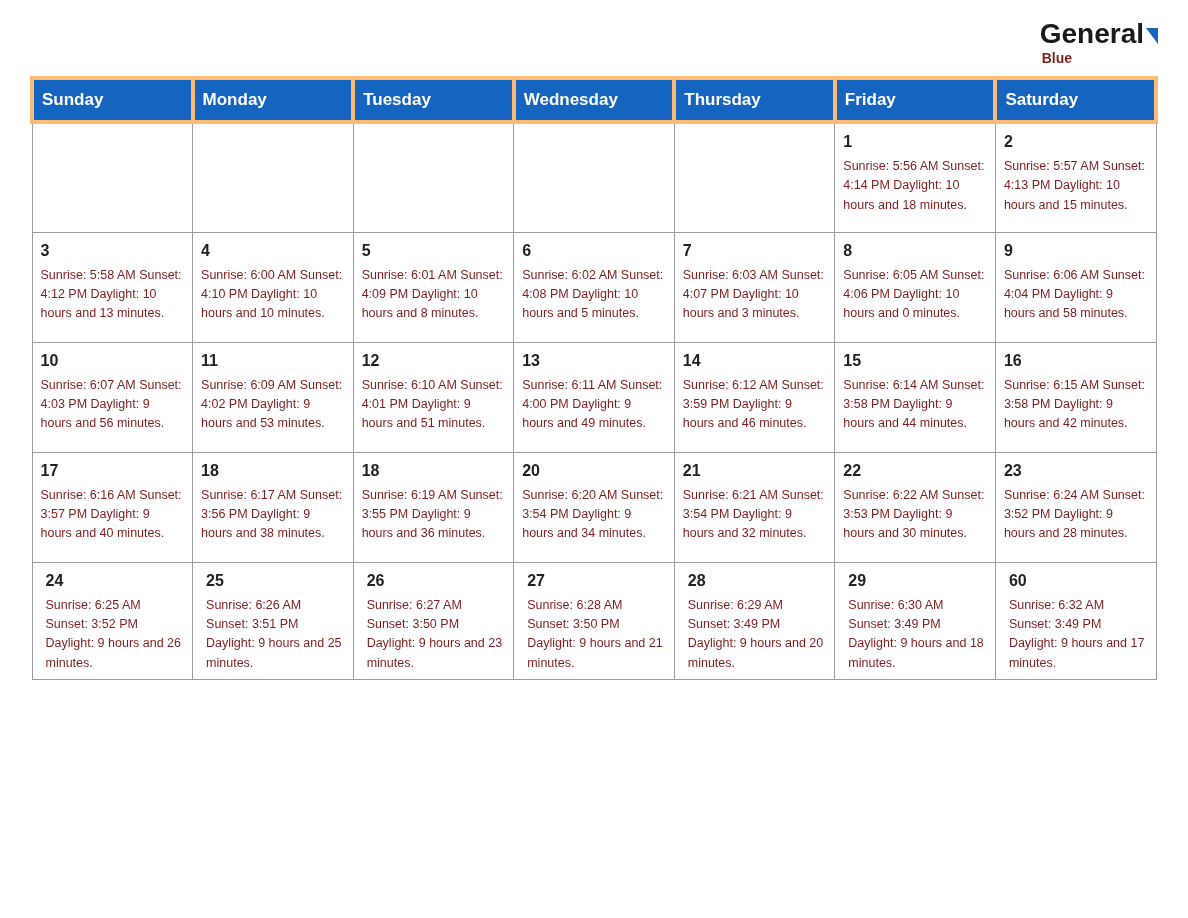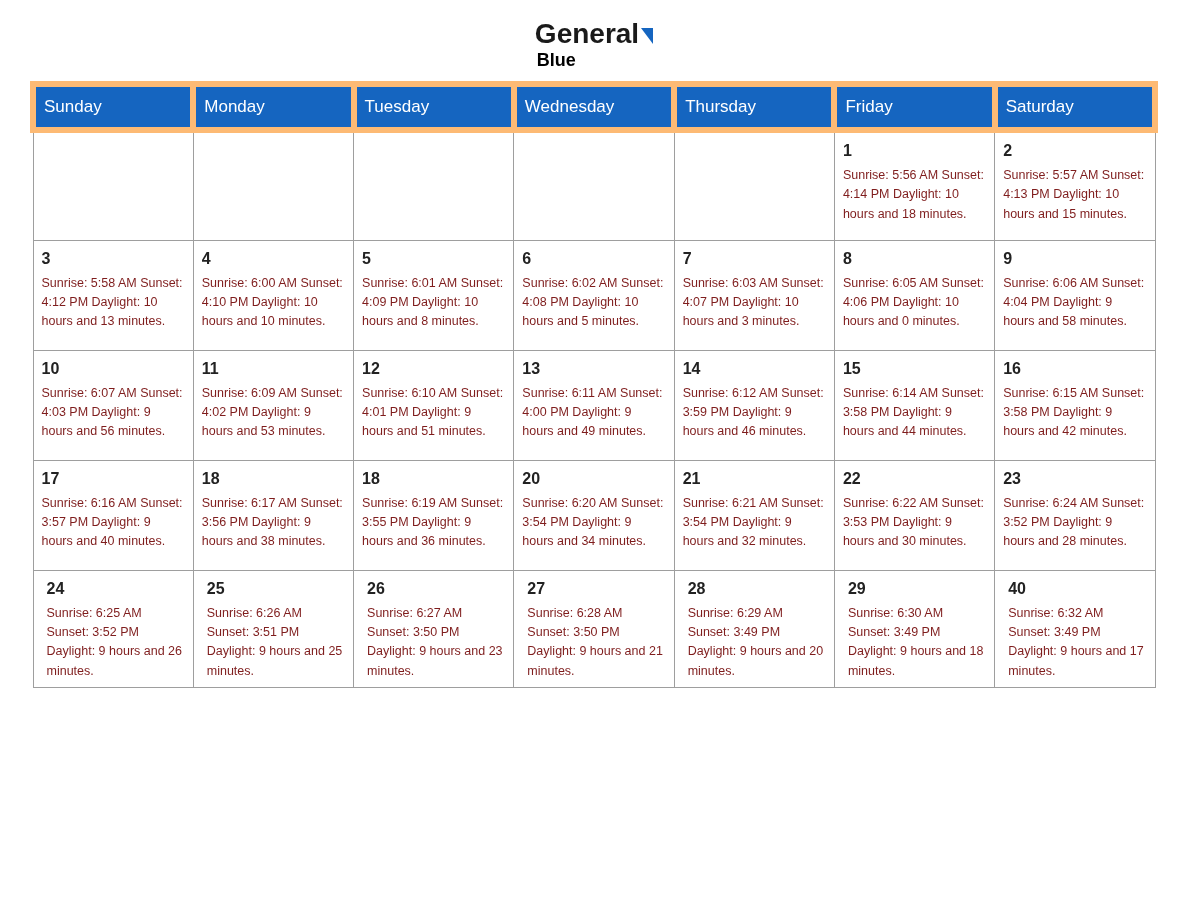--- a/index.html
+++ b/index.html
@@ -5,39 +5,39 @@
     * { margin: 0; padding: 0; box-sizing: border-box; }
     body {
       font-family: Arial, sans-serif;
       background: #fff;
       width: 1188px;
       min-height: 918px;
       padding: 20px 30px;
     }
     .header {
       display: flex;
-      justify-content: center;
+      justify-content: flex-end;
       align-items: flex-start;
       margin-bottom: 1px;
     }
     .logo {
       display: flex;
       flex-direction: column;
       align-items: flex-start;
     }
     .logo-text {
       font-size: 28px;
       font-weight: bold;
       color: #1a1a1a;
       line-height: 1;
     }
     .logo-line2 {
-      font-size: 18px;
+      font-size: 14px;
       font-weight: bold;
-      color: #000000;
+      color: #7f1d1d;
       margin-top: 2px;
       padding-left: 2px;
     }
     .title-area {
       text-align: right;
     }
     .month-title {
       font-size: 52px;
       font-weight: normal;
       color: #1a1a1a;
@@ -52,24 +52,24 @@
       width: 100%;
       border-collapse: collapse;
       margin-top: 10px;
     }
     thead tr {
       background-color: #1565c0;
     }
     thead th {
       color: #fff;
       font-size: 17px;
-      font-weight: normal;
+      font-weight: bold;
       padding: 10px 8px;
       text-align: left;
-      border: 6px solid #fdba74;
+      border: 4px solid #fdba74;
     }
     tbody td {
       vertical-align: top;
       border: 1px solid #9e9e9e;
       padding: 6px 8px;
       width: 14.28%;
       min-height: 110px;
       font-size: 13px;
       color: #222;
       line-height: 1.5;
@@ -333,21 +333,21 @@
 and 20 minutes.</div>
         </td>
         <td>
           <span class="day-num">29</span>
           <div class="day-info">Sunrise: 6:30 AM
 Sunset: 3:49 PM
 Daylight: 9 hours
 and 18 minutes.</div>
         </td>
         <td>
-          <span class="day-num">40</span>
+          <span class="day-num">60</span>
           <div class="day-info">Sunrise: 6:32 AM
 Sunset: 3:49 PM
 Daylight: 9 hours
 and 17 minutes.</div>
         </td>
       </tr>
     </tbody>
 </table>
 
 </body></html>

